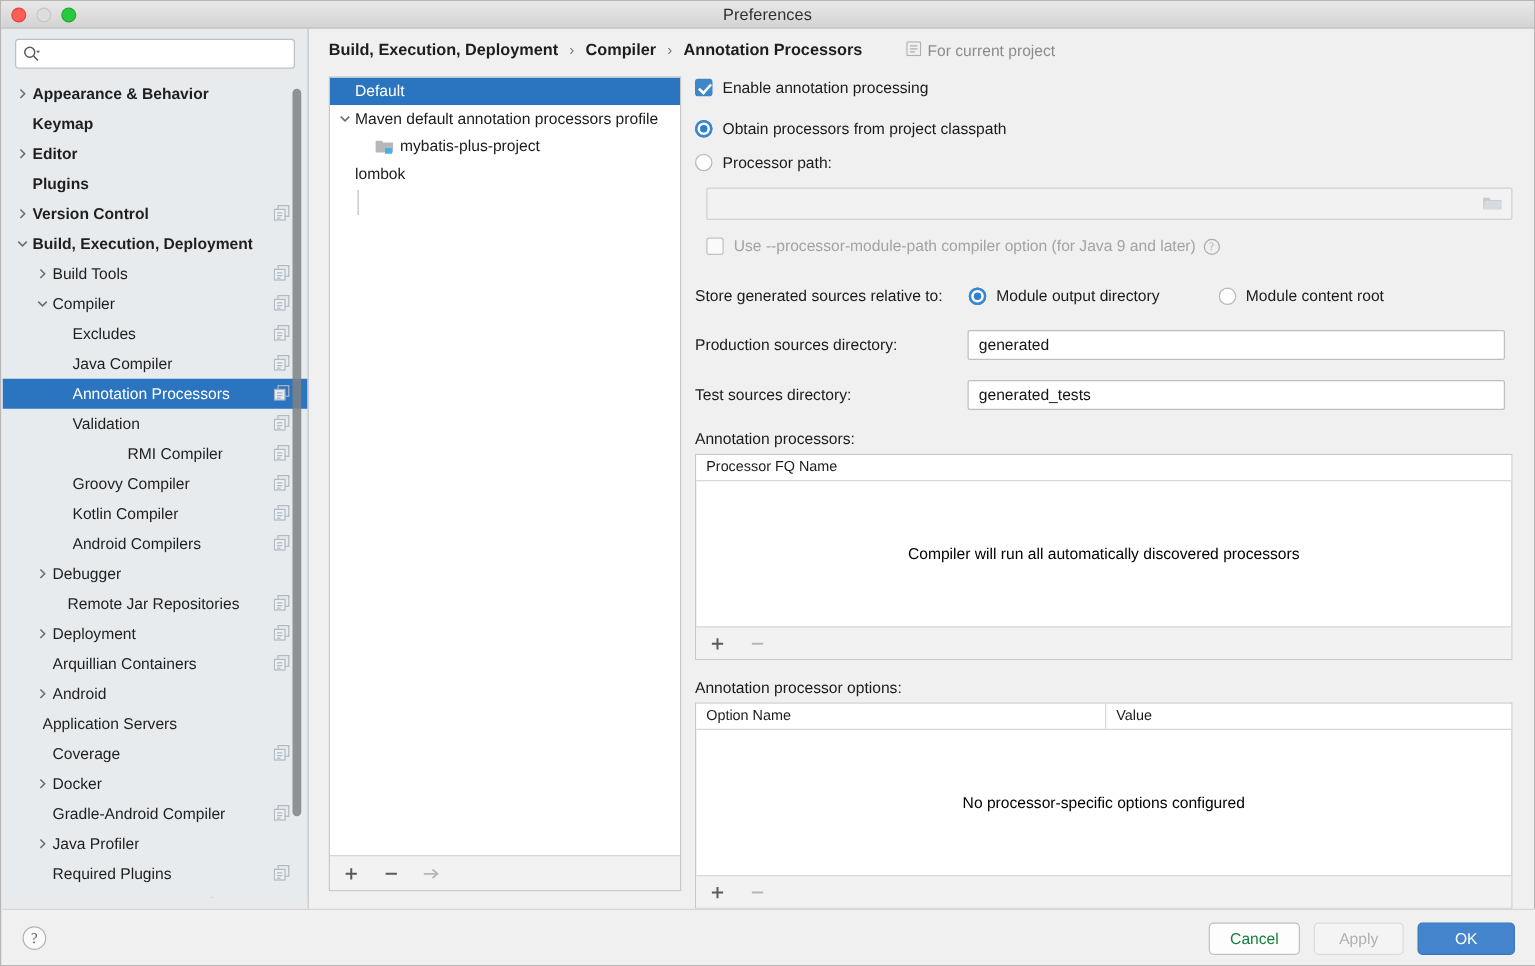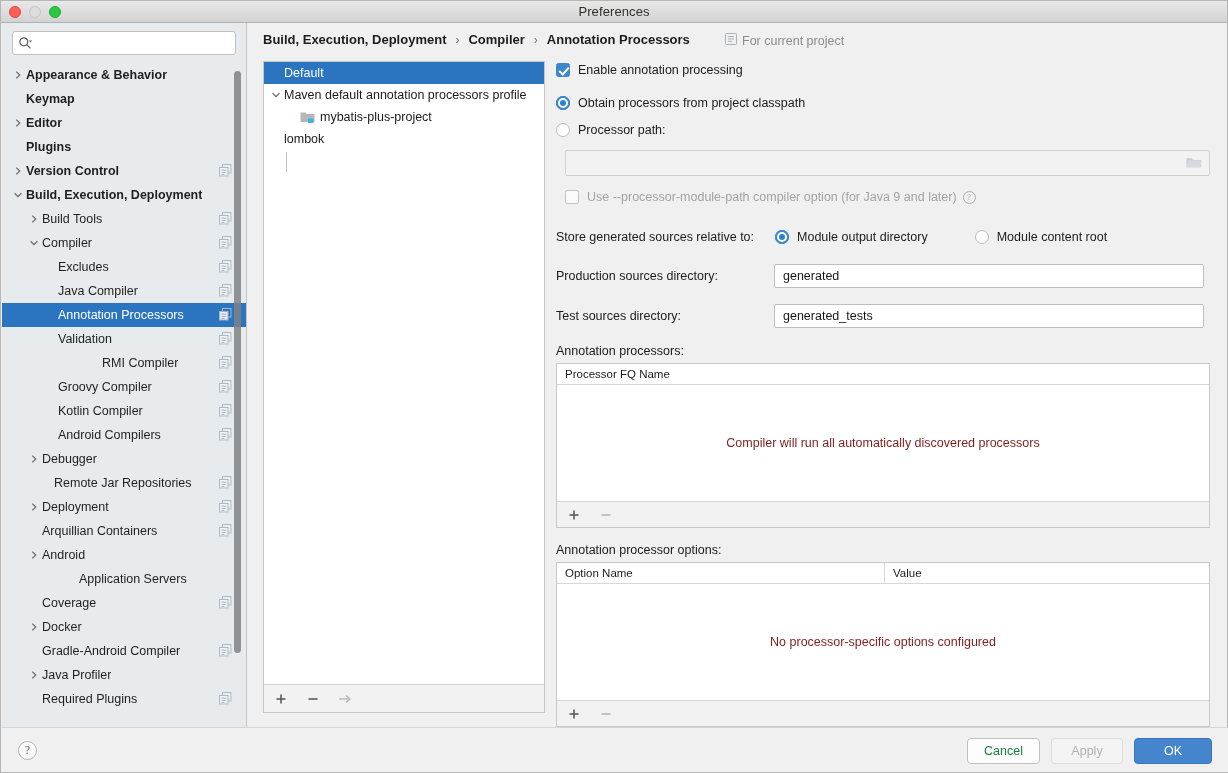--- a/index.html
+++ b/index.html
@@ -257,21 +257,21 @@
     border-bottom: 1px solid #D8D8D8;
     background: #FFFFFF;
   }
   .th {
     font-size: 11.5px; color: #1B1B1B;
     display: flex; align-items: center; padding-left: 8px;
   }
   .th.div { border-left: 1px solid #D8D8D8; }
   .tbody {
     flex: 1; display: flex; align-items: center; justify-content: center;
-    font-size: 12.5px; color: #7f1d1d;
+    font-size: 12.5px; color: #000000;
   }
   .table-toolbar {
     height: 26px; border-top: 1px solid #D8D8D8;
     background: #F2F2F2;
     display: flex; align-items: center; padding-left: 8px; gap: 14px;
   }
 
   
   .bottombar {
     position: absolute; left: 1px; bottom: 0;
@@ -572,21 +572,21 @@
           </span>
         </div>
         <div class="tree-row" style="padding-left: 24px;">
           <span class="tw">
             <svg width="10" height="10" viewBox="0 0 10 10">
               <polyline points="3.3,1.6 6.7,5 3.3,8.4" fill="none" stroke="#6E6E6E" stroke-width="1.3"></polyline>
             </svg>
           </span>
           <span class="tree-label">Android</span>
         </div>
-        <div class="tree-row" style="padding-left: 24px; gap: 37px;">
+        <div class="tree-row" style="padding-left: 16px;">
           <span class="tw"></span>
           <span class="tree-label">Application Servers</span>
         </div>
         <div class="tree-row" style="padding-left: 24px;">
           <span class="tw"></span>
           <span class="tree-label">Coverage</span>
           <span class="scope-icon">
             <svg width="13" height="13" viewBox="0 0 13 13">
               <rect x="3.5" y="0.5" width="8.5" height="8.5" fill="none" stroke="#AEB8C2" stroke-width="1"></rect>
               <rect x="0.5" y="3.5" width="8.5" height="8.5" fill="#EDF1F4" stroke="#AEB8C2" stroke-width="1"></rect>

